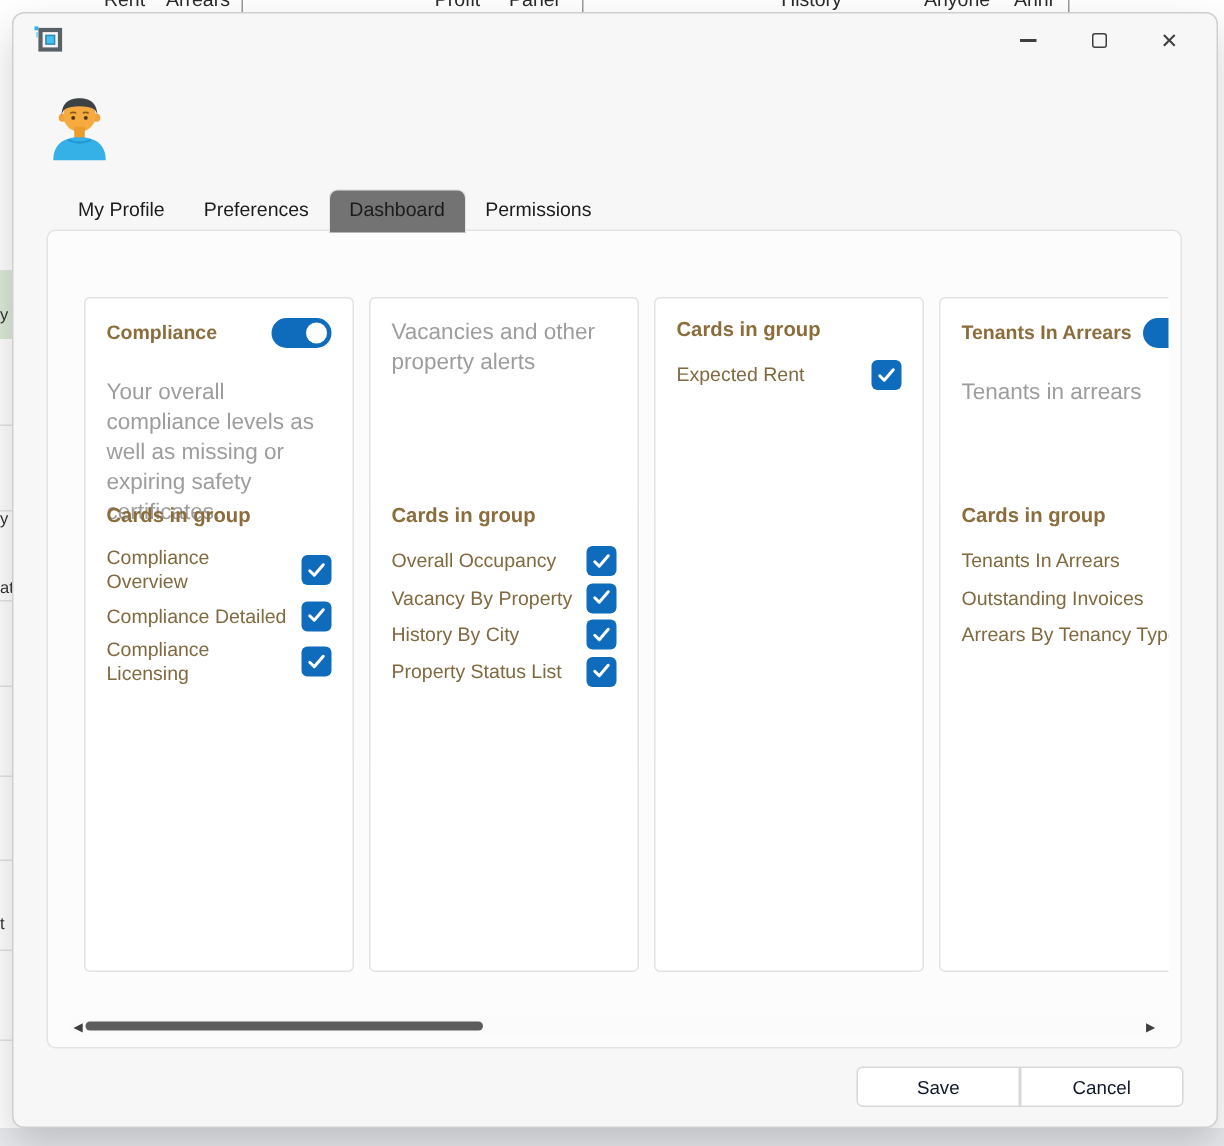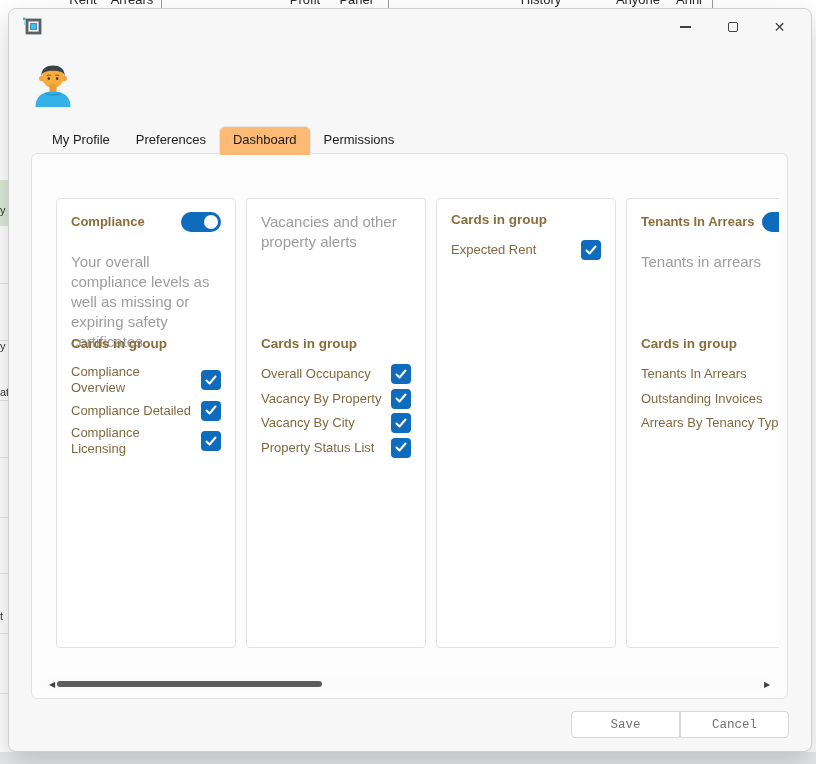--- a/index.html
+++ b/index.html
@@ -29,21 +29,21 @@
              color:#3f3f3f; font-size:13px; cursor:default; }
   .glyph-min { display:block; width:11px; height:1.4px; background:#3f3f3f; }
   .glyph-max { display:block; width:10px; height:10px; border:1.3px solid #3f3f3f; border-radius:2px; }
   .glyph-close { font-size:14px; line-height:14px; }
 
   .avatar { position:absolute; left:20px; top:50px; width:48px; height:48px; }
 
   
   .tabs { position:absolute; left:30px; top:117px; display:flex; align-items:center; height:28px; z-index:4; }
   .tab { padding:5px 13px 6px; font-size:13px; color:#1b1b1b; border-radius:6px 6px 0 0; }
-  .tab.active { background:#fdba74; border:1px solid #e6e6e6; border-bottom:none; padding-bottom:8px; margin-bottom:-1px; }
+  .tab.active { background:#737373; border:1px solid #e6e6e6; border-bottom:none; padding-bottom:8px; margin-bottom:-1px; }
 
   
   .panel { position:absolute; left:22px; top:144px; width:757px; height:546px;
            background:#fcfcfc; border:1px solid #e3e3e3; border-radius:6px; z-index:3; }
   .cards-viewport { position:absolute; left:24px; top:44px; width:723px; height:453px; overflow:hidden; }
   .cards-track { display:flex; gap:10px; width:677px; }
 
   .card { width:180px; min-width:180px; height:450px; background:#fff; border:1px solid #e2e2e2;
           border-radius:4px; padding:13px 14px; }
   .card-head { height:124px; }
@@ -63,21 +63,21 @@
   
   .hscroll { position:absolute; left:14px; right:14px; bottom:7px; height:14px; background:#fbfbfb; border-radius:7px; }
   .hs-arrow { position:absolute; top:0; width:12px; height:14px; font-size:8px; color:#3f3f3f;
               display:flex; align-items:center; justify-content:center; }
   .hs-arrow.left { left:0; }
   .hs-arrow.right { right:0; }
   .hs-thumb { position:absolute; left:11px; top:4px; width:265px; height:6px; border-radius:3px; background:#5d5d5d; }
 
   
   .btn { position:absolute; top:702px; width:109px; height:27px; background:#fff; border:1px solid #d8d8d8;
-         border-radius:4px; font-size:12.5px; color:#737373; display:flex; align-items:center; justify-content:center;font-family:Liberation Mono, monospace; }
+         border-radius:4px; font-size:12.5px; color:#0f172a; display:flex; align-items:center; justify-content:center; }
   .btn-save { left:562px; border-radius:4px 0 0 4px; }
   .btn-cancel { left:671px; border-radius:0 4px 4px 0; }
 </style>
 </head>
 <body>
 
 <div class="screen">
 
   <div class="bg-top">
     <span class="bgword" style="left:83px">Rent</span>
@@ -213,21 +213,21 @@
             </div>
             <div class="item-row">
               <span class="item-label">Vacancy By Property</span>
               <span class="checkbox">
                   <svg width="12" height="11" viewBox="0 0 12 11">
                     <polyline points="1.5,5.5 4.5,8.5 10.5,1.5" fill="none" stroke="#fff" stroke-width="2" stroke-linecap="round" stroke-linejoin="round"></polyline>
                   </svg>
                 </span>
             </div>
             <div class="item-row">
-              <span class="item-label">Vacancy By City</span>
+              <span class="item-label">History By City</span>
               <span class="checkbox">
                   <svg width="12" height="11" viewBox="0 0 12 11">
                     <polyline points="1.5,5.5 4.5,8.5 10.5,1.5" fill="none" stroke="#fff" stroke-width="2" stroke-linecap="round" stroke-linejoin="round"></polyline>
                   </svg>
                 </span>
             </div>
             <div class="item-row">
               <span class="item-label">Property Status List</span>
               <span class="checkbox">
                   <svg width="12" height="11" viewBox="0 0 12 11">

